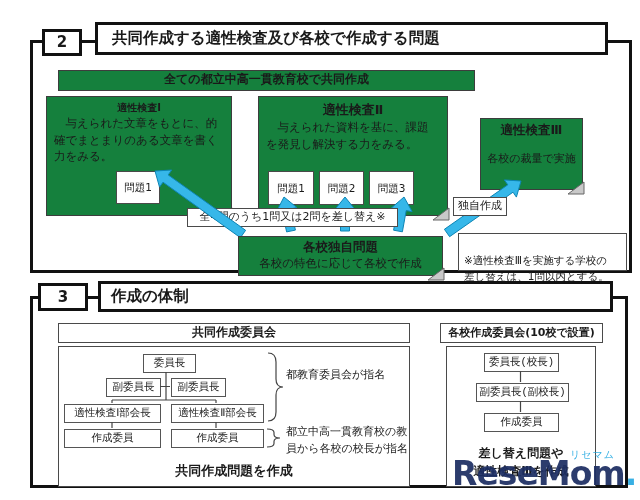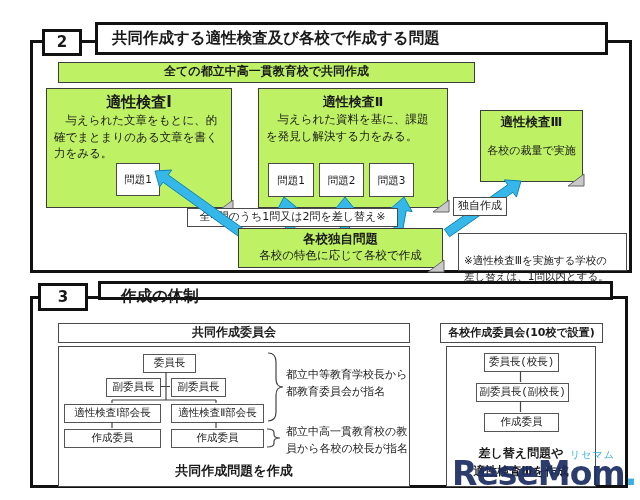--- a/index.html
+++ b/index.html
@@ -1,21 +1,21 @@
 <!DOCTYPE html>
 <html><head>
 <meta charset="utf-8">
 <style>
   html,body{margin:0;padding:0;background:#fff;}
   #canvas{position:relative;width:640px;height:500px;background:#fff;overflow:hidden;
           font-family:"DejaVu Sans","Liberation Sans",sans-serif;color:#1a1a1a;}
   .abs{position:absolute;box-sizing:border-box;}
   .frame{border:3px solid #111;background:transparent;}
   .hbox{border:3px solid #111;background:#fff;font-weight:bold;}
-  .box{border:1.5px solid #3d3d3d;background:#bef264;}
+  .box{border:1.5px solid #3d3d3d;background:#15803d;margin-top:8px;}
   .thin{border:1px solid #4a4a4a;background:#fff;}
   .ctr{text-align:center;}
   .bold{font-weight:bold;}
   .fold{position:absolute;right:-4px;bottom:-6px;width:20px;height:14px;}
   svg.layer{position:absolute;left:0;top:0;pointer-events:none;}
   .desc{font-size:11.5px;line-height:1.45;text-indent:1em;padding:0 7px;text-align:left;}
   .pbox{border:1.2px solid #4a4a4a;background:#fff;font-size:10.5px;text-align:center;}
   .obox{border:1px solid #555;background:#fff;font-size:10.5px;text-align:center;line-height:17px;font-family:Liberation Mono, monospace;}
   .note-txt{font-size:11px;line-height:1.5;}
   .wm{font-weight:800;font-size:33px;letter-spacing:-1px;opacityём:1;}
@@ -25,21 +25,21 @@
 
 <div id="canvas">
 
   <div class="abs frame" style="left:30px;top:40px;width:602px;height:233px;"></div>
   <div class="abs hbox ctr" style="left:42px;top:29px;width:40px;height:27px;font-size:15px;line-height:21px;z-index:1;">2</div>
   <div class="abs hbox" style="left:95px;top:22px;width:513px;height:33px;font-size:15.5px;line-height:27px;padding-left:14px;z-index:1;">共同作成する適性検査及び各校で作成する問題</div>
 
   <div class="abs box ctr bold" style="left:58px;top:62px;width:417px;height:21px;font-size:12px;line-height:17px;">全ての都立中高一貫教育校で共同作成</div>
 
   <div class="abs box" style="left:46px;top:88px;width:186px;height:120px;z-index:2;">
-    <div class="ctr bold" style="font-size:15px;margin-top:4px;">適性検査Ⅰ</div>
+    <div class="ctr bold" style="font-size:10px;margin-top:4px;">適性検査Ⅰ</div>
     <div class="desc">与えられた文章をもとに、的確でまとまりのある文章を書く力をみる。</div>
     <div class="abs pbox" style="left:69px;top:74px;width:44px;height:33px;line-height:31px;">問題1</div>
     <svg class="fold" viewBox="0 0 20 14">
         <polygon points="18,1 2,13 18,13" fill="#c9c9c9" stroke="#666" stroke-width="1"></polygon>
       </svg>
   </div>
 
   <div class="abs box" style="left:258px;top:88px;width:190px;height:120px;z-index:2;">
     <div class="ctr bold" style="font-size:13px;margin-top:4px;">適性検査Ⅱ</div>
     <div class="desc">与えられた資料を基に、課題を発見し解決する力をみる。</div>
@@ -81,33 +81,32 @@
       </svg>
   </div>
 
   <div class="abs thin" style="left:458px;top:233px;width:169px;height:37px;font-size:10.5px;line-height:1.55;padding:18px 5px;z-index:6;">
     <div>※適性検査Ⅲを実施する学校の</div>
     <div>差し替えは、1問以内とする。</div>
   </div>
 
   <div class="abs frame" style="left:30px;top:296px;width:598px;height:192px;"></div>
   <div class="abs hbox ctr" style="left:38px;top:283px;width:50px;height:28px;font-size:15px;line-height:22px;z-index:1;">3</div>
-  <div class="abs hbox" style="left:98px;top:281px;width:515px;height:19px;font-size:15.5px;line-height:25px;padding-left:20px;z-index:1;">作成の体制</div>
+  <div class="abs hbox" style="left:98px;top:281px;width:515px;height:31px;font-size:15.5px;line-height:25px;padding-left:10px;z-index:1;">作成の体制</div>
 
   <div class="abs thin ctr bold" style="left:58px;top:323px;width:352px;height:20px;font-size:12px;line-height:17px;">共同作成委員会</div>
   <div class="abs thin" style="left:58px;top:346px;width:352px;height:141px;">
     <div class="abs obox" style="left:84px;top:7px;width:53px;height:19px;">委員長</div>
     <div class="abs obox" style="left:47px;top:31px;width:55px;height:19px;">副委員長</div>
     <div class="abs obox" style="left:112px;top:31px;width:55px;height:19px;">副委員長</div>
     <div class="abs obox" style="left:5px;top:57px;width:97px;height:19px;">適性検査Ⅰ部会長</div>
     <div class="abs obox" style="left:112px;top:57px;width:93px;height:19px;">適性検査Ⅱ部会長</div>
     <div class="abs obox" style="left:5px;top:82px;width:97px;height:19px;">作成委員</div>
     <div class="abs obox" style="left:112px;top:82px;width:93px;height:19px;">作成委員</div>
     <div class="abs note-txt" style="left:227px;top:20px;width:125px;">
-      <div>都立中等教育学校長から</div>
       <div>都教育委員会が指名</div>
     </div>
     <div class="abs note-txt" style="left:227px;top:77px;width:125px;">
       <div>都立中高一貫教育校の教</div>
       <div>員から各校の校長が指名</div>
     </div>
     <div class="abs ctr bold" style="left:0;top:115px;width:100%;font-size:13px;">共同作成問題を作成</div>
   </div>
 
   <div class="abs thin ctr bold" style="left:440px;top:323px;width:163px;height:20px;font-size:11px;line-height:17px;">各校作成委員会(10校で設置)</div>

